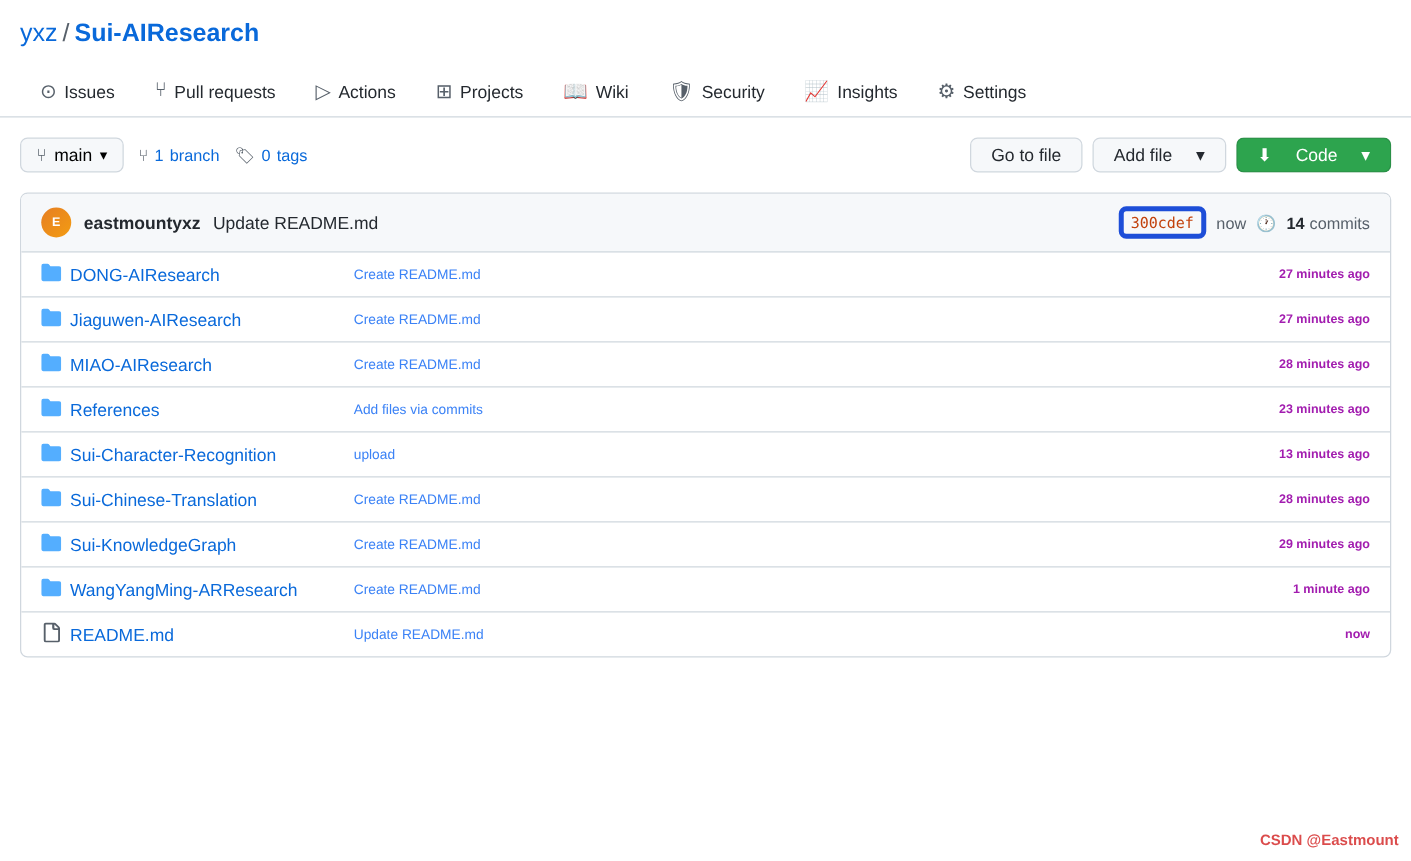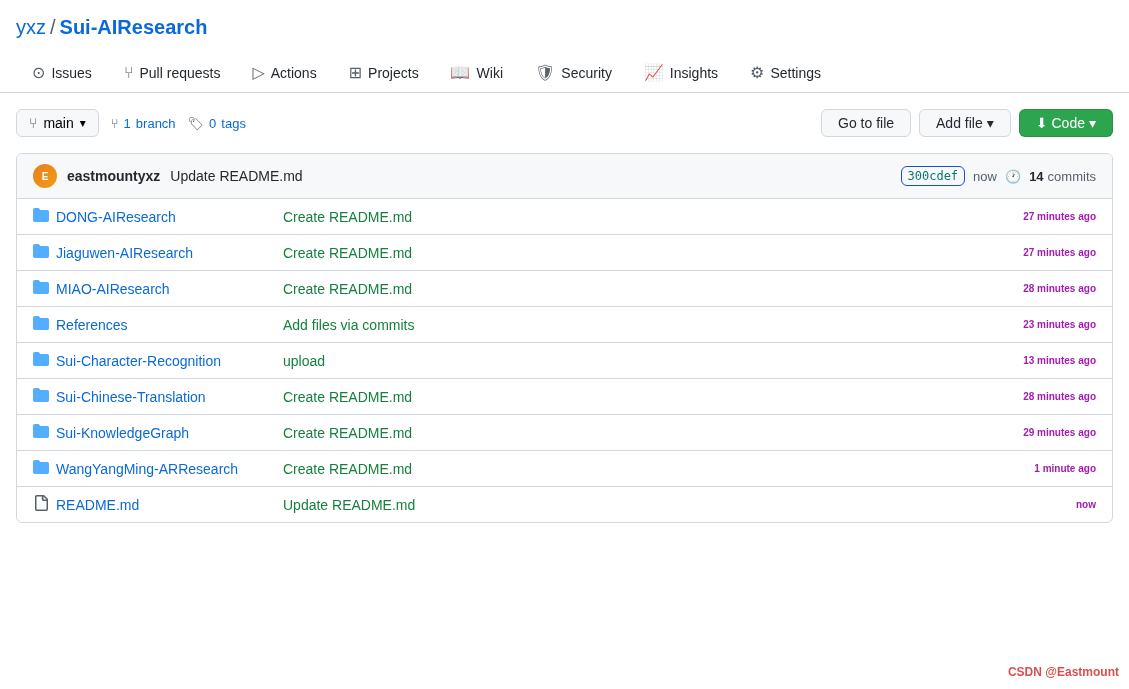--- a/index.html
+++ b/index.html
@@ -104,21 +104,21 @@
       background: #2da44e;
       color: #fff;
       border: 1px solid rgba(27,31,36,0.15);
       display: flex;
       align-items: center;
       gap: 6px;
     }
     .btn-dropdown {
       display: flex;
       align-items: center;
-      gap: 4px;
+      gap: 19px;
     }
     .file-table {
       border: 1px solid #d0d7de;
       border-radius: 6px;
       overflow: hidden;
       width: 100%;
     }
     .commit-header {
       display: flex;
       align-items: center;
@@ -154,24 +154,24 @@
     }
     .commit-header-right {
       display: flex;
       align-items: center;
       gap: 8px;
       color: #57606a;
       font-size: 13px;
     }
     .commit-sha {
       font-family: monospace;
-      color: #0f766e;
+      color: #c2410c;
       font-size: 12px;
       background: #f6f8fa;
-      border: 1px solid #1d4ed8;
+      border: 4px solid #1d4ed8;
       padding: 2px 6px;
       border-radius: 6px;
     }
     .commits-link {
       display: flex;
       align-items: center;
       gap: 4px;
       color: #57606a;
       font-size: 13px;
     }
@@ -188,22 +188,22 @@
     }
     .file-row:last-child { border-bottom: none; }
     .file-name {
       flex: 0 0 220px;
       color: #0969da;
       cursor: pointer;
       font-size: 14px;
     }
     .file-commit {
       flex: 1;
-      color: #15803d;
-      font-size: 14px;
+      color: #3b82f6;
+      font-size: 11px;
     }
     .file-time {
       flex: 0 0 140px;
       text-align: right;
       color: #a21caf;
       font-size: 10px;
       font-weight: bold;
     }
     .chevron { font-size: 12px; }
     .csdn-watermark {

